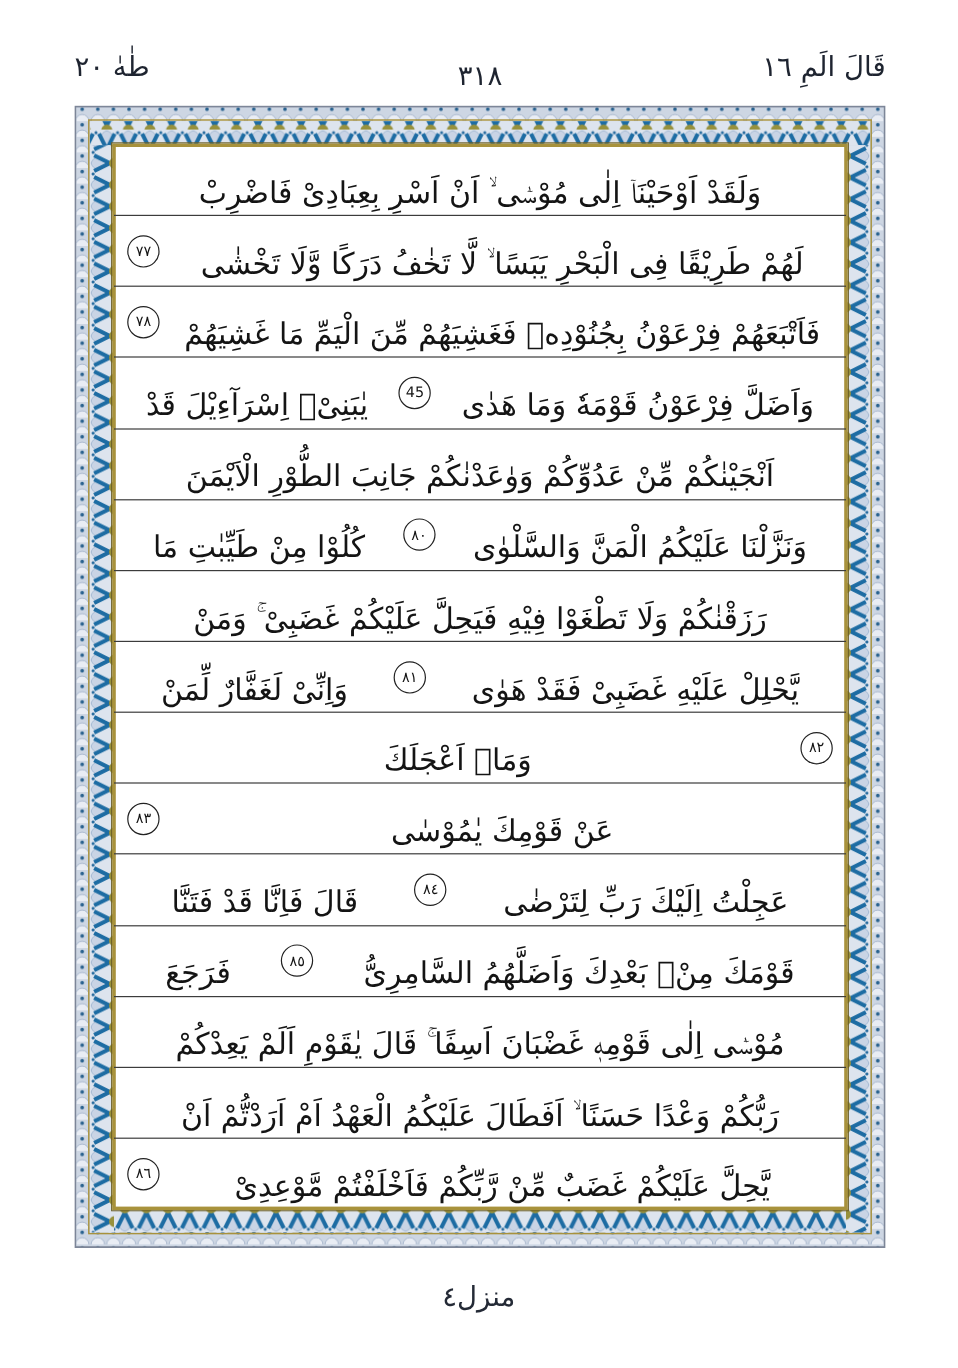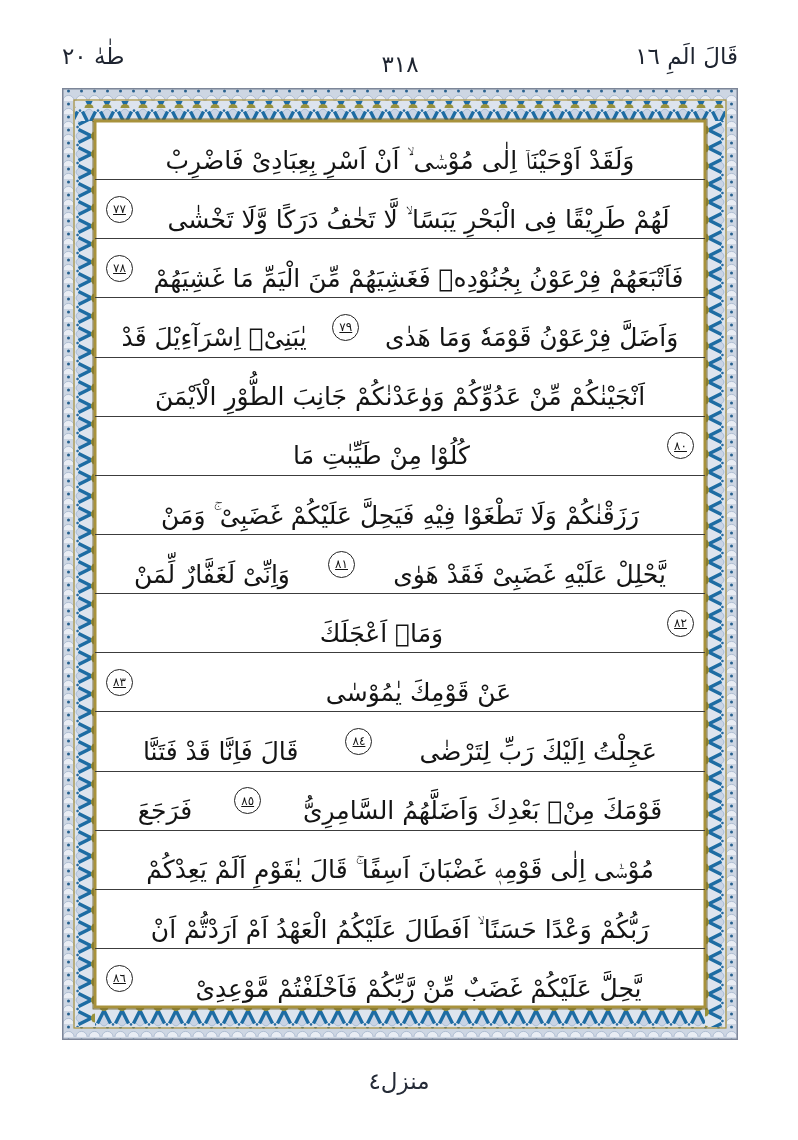--- a/index.html
+++ b/index.html
@@ -13,21 +13,21 @@
   .frame svg{display:block;}
   .text-area{position:absolute;left:95px;top:121px;width:610px;height:886px;
              display:flex;flex-direction:column;background:transparent;}
   .text-line{flex:1 1 0;display:flex;align-items:center;direction:rtl;
              border-bottom:1px solid #3c3c3c;padding:0 6px;overflow:hidden;}
   .text-line:last-child{border-bottom:none;}
   .line-text{flex:1 1 auto;text-align:center;font-size:25px;line-height:1.15;
              color:#141414;white-space:nowrap;margin-top:22px;}
   .ayah-marker{flex:0 0 auto;display:inline-flex;align-items:center;justify-content:center;
                width:25px;height:25px;border:1.5px solid #222;border-radius:50%;
-               font-size:12px;color:#141414;margin:0 5px;background:#fff;text-decoration:underline;}
+               font-size:12px;color:#141414;margin:0 5px;background:#fff;}
   .footer{position:absolute;left:0;top:1068px;width:100%;text-align:center;
           font-size:23px;color:#242a36;direction:rtl;}
 </style>
 </head>
 <body>
 
 <div class="page">
 
   <div class="header">
     <span class="h-item">قَالَ الَمِ ١٦</span>
@@ -76,27 +76,28 @@
       <div class="text-line">
         <span class="line-text">لَهُمْ طَرِيْقًا فِى الْبَحْرِ يَبَسًا ۙ لَّا تَخٰفُ دَرَكًا وَّلَا تَخْشٰى</span>
         <span class="ayah-marker">٧٧</span>
       </div>
       <div class="text-line">
         <span class="line-text">فَاَتْبَعَهُمْ فِرْعَوْنُ بِجُنُوْدِهٖ فَغَشِيَهُمْ مِّنَ الْيَمِّ مَا غَشِيَهُمْ</span>
         <span class="ayah-marker">٧٨</span>
       </div>
       <div class="text-line">
         <span class="line-text">وَاَضَلَّ فِرْعَوْنُ قَوْمَهٗ وَمَا هَدٰى</span>
-        <span class="ayah-marker">٧٩</span>
+        <span class="ayah-marker">45</span>
         <span class="line-text">يٰبَنِىْۤ اِسْرَآءِيْلَ قَدْ</span>
       </div>
       <div class="text-line">
         <span class="line-text">اَنْجَيْنٰكُمْ مِّنْ عَدُوِّكُمْ وَوٰعَدْنٰكُمْ جَانِبَ الطُّوْرِ الْاَيْمَنَ</span>
       </div>
       <div class="text-line">
+        <span class="line-text">وَنَزَّلْنَا عَلَيْكُمُ الْمَنَّ وَالسَّلْوٰى</span>
         <span class="ayah-marker">٨٠</span>
         <span class="line-text">كُلُوْا مِنْ طَيِّبٰتِ مَا</span>
       </div>
       <div class="text-line">
         <span class="line-text">رَزَقْنٰكُمْ وَلَا تَطْغَوْا فِيْهِ فَيَحِلَّ عَلَيْكُمْ غَضَبِىْ ۚ وَمَنْ</span>
       </div>
       <div class="text-line">
         <span class="line-text">يَّحْلِلْ عَلَيْهِ غَضَبِىْ فَقَدْ هَوٰى</span>
         <span class="ayah-marker">٨١</span>
         <span class="line-text">وَاِنِّىْ لَغَفَّارٌ لِّمَنْ</span>

